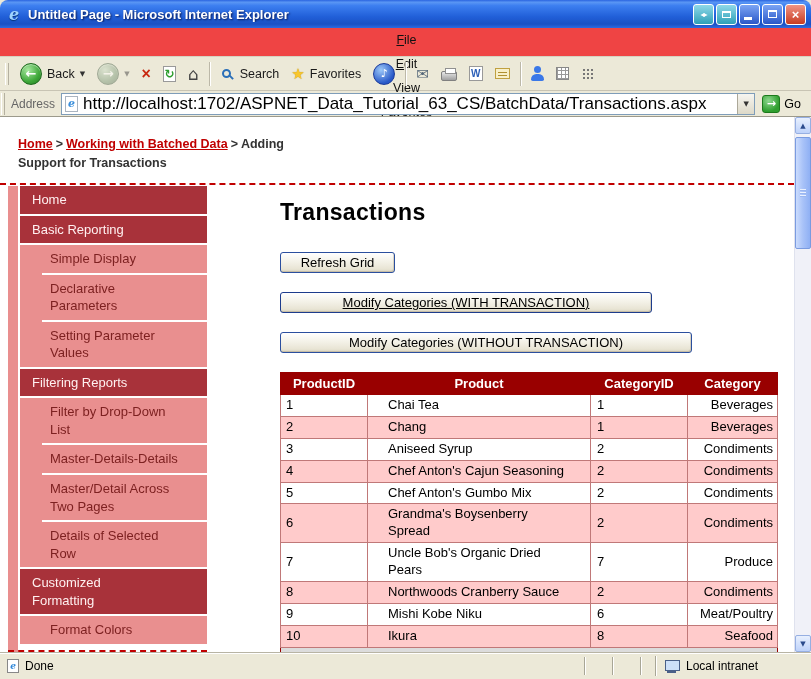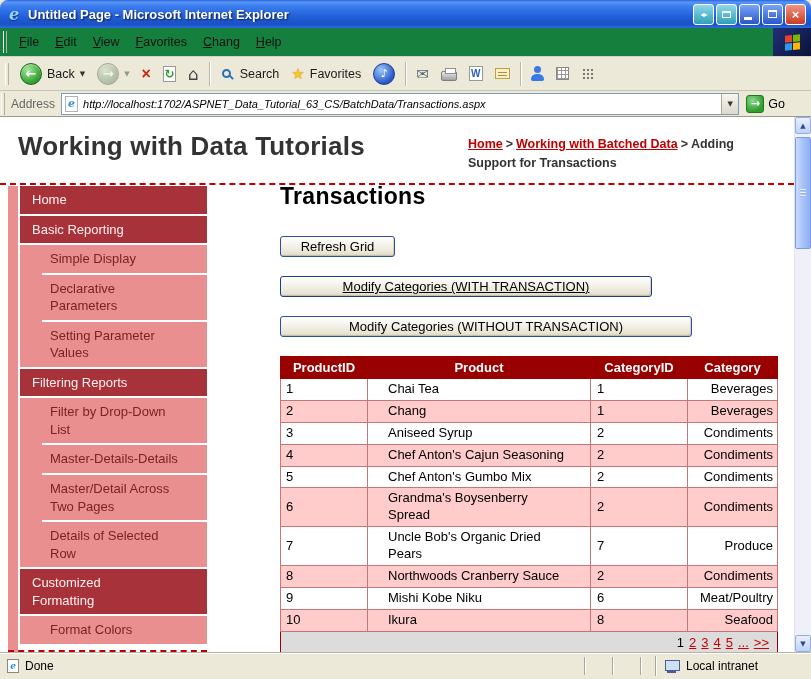--- a/index.html
+++ b/index.html
@@ -18,21 +18,21 @@
   .wbtn.teal{background:linear-gradient(#8FD8E8,#2FA0B8);}
   .wbtn.blue{background:linear-gradient(#7BA4F4,#2A57C8);}
   .wbtn.red{background:linear-gradient(#F09484,#C83C22);}
   .g-arr{color:#fff;font-size:8px;letter-spacing:-1px;}
   .g-win{width:9px;height:7px;border:1px solid #fff;border-top:2px solid #fff;}
   .g-min{width:8px;height:3px;background:#fff;position:absolute;left:4px;bottom:4px;}
   .g-max{width:9px;height:8px;border:1px solid #fff;border-top:2px solid #fff;}
   .g-close{color:#fff;font-weight:bold;font-size:13px;line-height:1;}
 
   
-  .menubar{height:29px;display:flex;align-items:center;background:#15803d;border-bottom:1px solid #D6D2C2;padding-left:2px;}
+  .menubar{height:29px;display:flex;align-items:center;background:#ef4444;border-bottom:1px solid #D6D2C2;padding-left:2px;flex-direction:column;}
   .grip{width:4px;height:22px;border-left:1px solid #fff;border-right:1px solid #B4B0A0;margin:0 4px 0 1px;cursor:pointer;}
   .menu-item{display:block;padding:5px 8px;font-size:12.5px;color:#111;cursor:pointer;}
   .menu-item::first-letter{text-decoration:underline;}
   .throbber{margin-left:auto;width:38px;height:28px;background:linear-gradient(135deg,#20307A 0%,#0A1338 100%);display:flex;align-items:center;justify-content:center;}
   .flag{display:grid;grid-template-columns:7px 7px;grid-template-rows:7px 7px;gap:1px;transform:skewY(-6deg);}
   .flag i{display:block;}
   .flag i:nth-child(1){background:#E8412C;}.flag i:nth-child(2){background:#7DB700;}
   .flag i:nth-child(3){background:#2E9BE8;}.flag i:nth-child(4){background:#FDB900;}
 
   
@@ -57,26 +57,26 @@
   .icon-discuss{width:15px;height:11px;background:#F8EFC8;border:1px solid #C0A040;position:relative;}
   .icon-discuss::after{content:"";position:absolute;left:2px;top:3px;right:2px;height:1px;background:#B09030;box-shadow:0 3px 0 #B09030;}
   .icon-msgr{width:13px;height:15px;position:relative;}
   .icon-msgr::before{content:"";position:absolute;left:3px;top:0;width:7px;height:7px;border-radius:50%;background:#3A78E8;}
   .icon-msgr::after{content:"";position:absolute;left:0;bottom:0;width:13px;height:7px;border-radius:6px 6px 2px 2px;background:#3A78E8;}
   .icon-grid{width:13px;height:13px;border:1px solid #888;background-color:#fff;
     background-image:repeating-linear-gradient(0deg,#999 0 1px,transparent 1px 4px),repeating-linear-gradient(90deg,#999 0 1px,transparent 1px 4px);}
   .icon-dots{width:13px;height:13px;background-image:radial-gradient(#777 1px,transparent 1.2px);background-size:4px 4px;background-position:1px 1px;}
 
   
-  .addrbar{height:26px;display:flex;align-items:center;background:#ECE9D8;border-bottom:1px solid #9C9A8C;padding-right:18px;}
+  .addrbar{height:26px;display:flex;align-items:center;background:#ECE9D8;border-bottom:1px solid #9C9A8C;padding-right:2px;}
   .addr-label{font-size:12px;color:#666;margin:0 6px 0 2px;}
   .addr-box{flex:1;height:22px;background:#fff;border:1px solid #7F9DB9;display:flex;align-items:center;padding-left:3px;}
   .page-ico{width:13px;height:16px;background:#fff;border:1px solid #AAB4C0;display:flex;align-items:center;justify-content:center;
     font:bold italic 11px "DejaVu Serif",serif;color:#3A8EDB;flex:none;}
-  .addr-url{flex:1;font-size:11px;color:#000;padding-left:5px;white-space:nowrap;overflow:hidden;font-style:italic;}
+  .addr-url{flex:1;font-size:17px;color:#000;padding-left:5px;white-space:nowrap;overflow:hidden;}
   .addr-drop{width:17px;height:20px;background:linear-gradient(#F6F5F0,#DDD9C8);border-left:1px solid #ACA899;display:flex;align-items:center;justify-content:center;font-size:7px;color:#333;cursor:pointer;flex:none;}
   .go-btn{display:flex;align-items:center;gap:4px;margin:0 8px 0 7px;font-size:12.5px;color:#000;cursor:pointer;}
   .go-ico{width:18px;height:18px;border-radius:3px;background:radial-gradient(circle at 35% 30%,#8FD88F,#2E9E2E 70%);border:1px solid #1C7A1C;color:#fff;display:flex;align-items:center;justify-content:center;font-size:11px;font-weight:bold;}
 
   
   .content{position:absolute;top:117px;left:0;width:794px;height:535px;background:#fff;overflow:hidden;}
   .page-header{display:flex;align-items:flex-start;padding:14px 14px 10px 18px;border-bottom:2px dashed #C00000;}
   .site-title{flex:1;font-size:26px;font-weight:bold;color:#333;letter-spacing:.2px;}
   .breadcrumb{width:312px;font-size:12.5px;font-weight:bold;line-height:1.5;padding-top:4px;color:#333;}
   .breadcrumb a{color:#C00000;text-decoration:underline;cursor:pointer;}
@@ -86,21 +86,21 @@
   
   .toc{position:absolute;left:8px;top:69px;width:199px;bottom:0;}
   .toc::after{content:"";position:absolute;left:0;right:0;bottom:0;border-bottom:2px dashed #C00000;}
   .toc-strip{position:absolute;left:0;top:0;bottom:0;width:10px;background:#E98F8F;}
   .toc-items{margin-left:12px;}
   .toc0{background:#A8323A;color:#FFF0F0;font-size:13px;line-height:1.35;padding:5px 48px 5px 12px;margin-bottom:2px;cursor:pointer;}
   .toc-sub{border-left:22px solid #E98F8F;}
   .toc1{background:#E98F8F;color:#7D2121;font-size:13px;line-height:1.35;padding:5px 27px 5px 8px;margin-bottom:2px;cursor:pointer;}
 
   
-  .main{position:absolute;left:260px;top:62px;width:498px;padding-left:20px;}
+  .main{position:absolute;left:260px;top:78px;width:498px;padding-left:20px;}
   .main h1{font-size:23px;font-weight:bold;color:#000;margin:4px 0 26px;letter-spacing:.3px;}
   .xpbtn{display:block;height:21px;font-family:"Liberation Sans",sans-serif;font-size:13px;color:#000;
     border:1px solid #2B4F9E;border-radius:3px;cursor:pointer;margin-bottom:19px;
     background:linear-gradient(180deg,#FFFFFF,#F4F2E8 45%,#E8E4D4 85%,#D8D2BE);
     box-shadow:inset -1px -1px 0 rgba(160,150,120,.35);}
   .xpbtn.w0{width:115px;}
   .xpbtn.w1{width:372px;border-color:#1D3C8C;text-decoration:underline;}
   .xpbtn.w2{width:412px;}
 
   
@@ -246,21 +246,20 @@
   </span>
   <span class="go-btn">
     <span class="go-ico uicon">→</span>
     <span>Go</span>
   </span>
 </div>
 
 <div class="content">
 
   <div class="page-header">
-    <div class="site-title">Working with Data Tutorials</div>
     <div class="breadcrumb">
       <a>Home</a><span class="bc-sep">&gt;</span><a>Working with Batched Data</a><span class="bc-sep">&gt;</span><span class="bc-current">Adding Support for Transactions</span>
     </div>
   </div>
 
   <div class="toc">
     <div class="toc-strip"></div>
     <div class="toc-items">
       <div class="toc0">Home</div>
       <div class="toc0">Basic Reporting</div>

